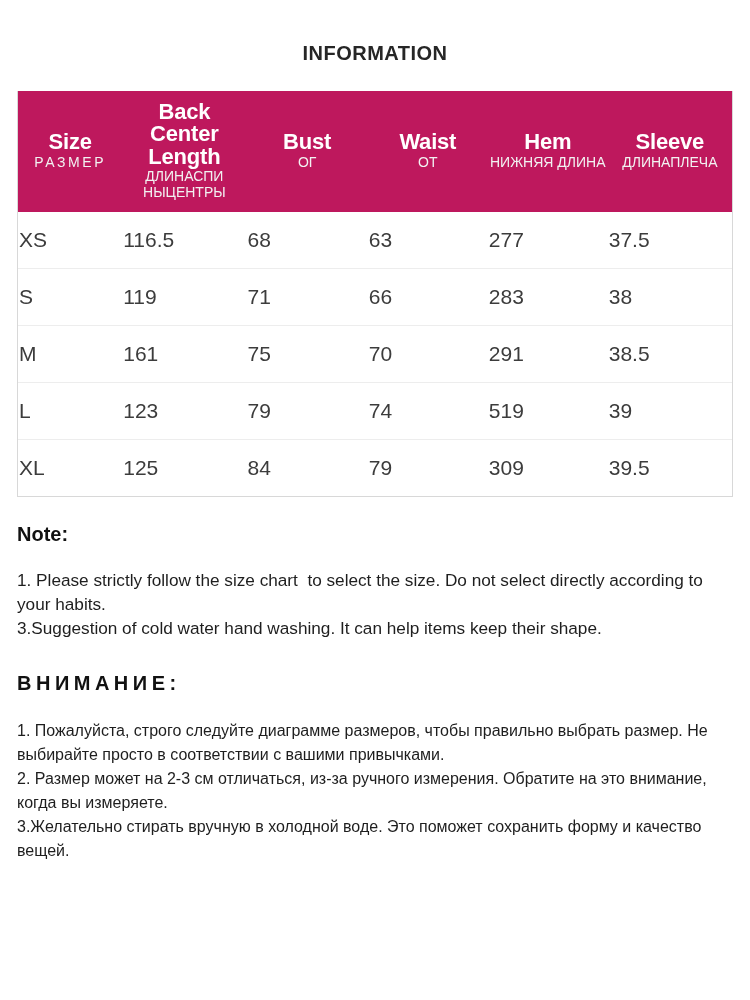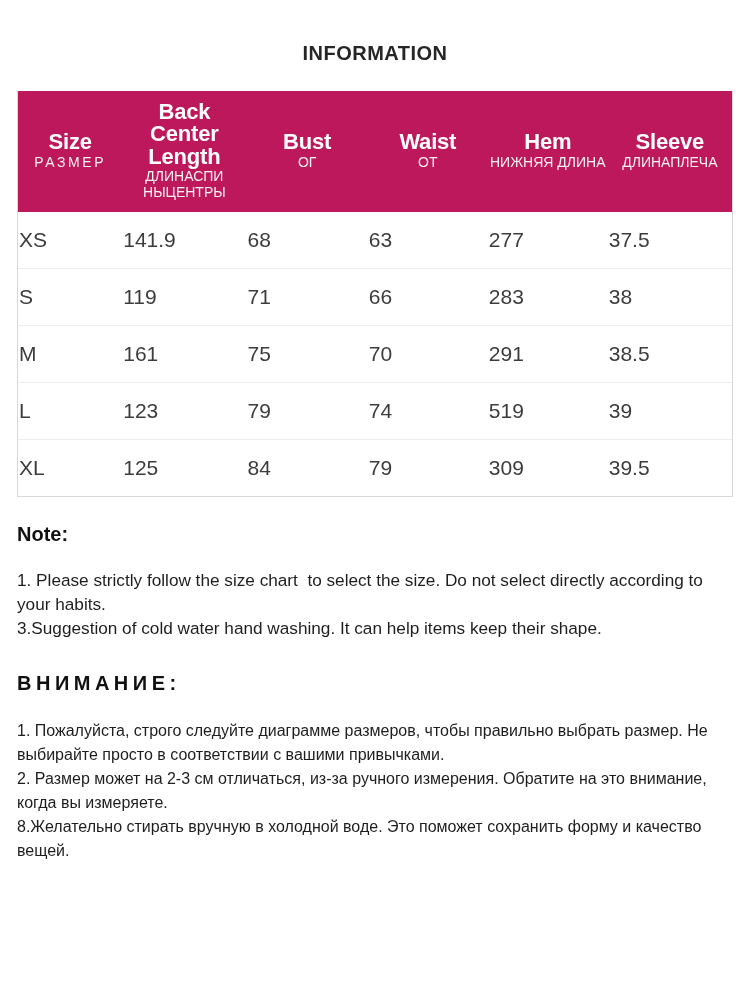--- a/index.html
+++ b/index.html
@@ -159,21 +159,21 @@
           </th>
           <th>
             <span class="th-en">Sleeve</span>
             <span class="th-ru">ДЛИНАПЛЕЧА</span>
           </th>
         </tr>
       </thead>
       <tbody>
         <tr>
           <td>XS</td>
-          <td>141.9</td>
+          <td>116.5</td>
           <td>68</td>
           <td>63</td>
           <td>277</td>
           <td>37.5</td>
         </tr>
         <tr>
           <td>S</td>
           <td>119</td>
           <td>71</td>
           <td>66</td>
@@ -215,18 +215,18 @@
     <div class="note-body">
       <p>1. Please strictly follow the size chart  to select the size. Do not select directly according to your habits.</p>
       <p>3.Suggestion of cold water hand washing. It can help items keep their shape.</p>
     </div>
 
     <div class="note-heading ru">ВНИМАНИЕ:</div>
 
     <div class="note-body ru">
       <p>1. Пожалуйста, строго следуйте диаграмме размеров, чтобы правильно выбрать размер. Не выбирайте просто в соответствии с вашими привычками.</p>
       <p>2. Размер может на 2-3 см отличаться, из-за ручного измерения. Обратите на это внимание, когда вы измеряете.</p>
-      <p>8.Желательно стирать вручную в холодной воде. Это поможет сохранить форму и качество вещей.</p>
+      <p>3.Желательно стирать вручную в холодной воде. Это поможет сохранить форму и качество вещей.</p>
     </div>
 
   </div>
 
 </div>
 
 </body></html>

